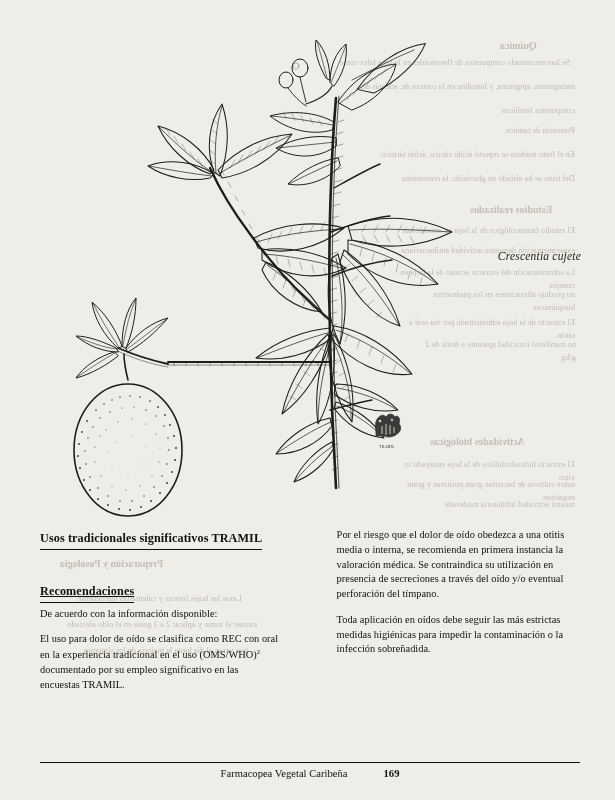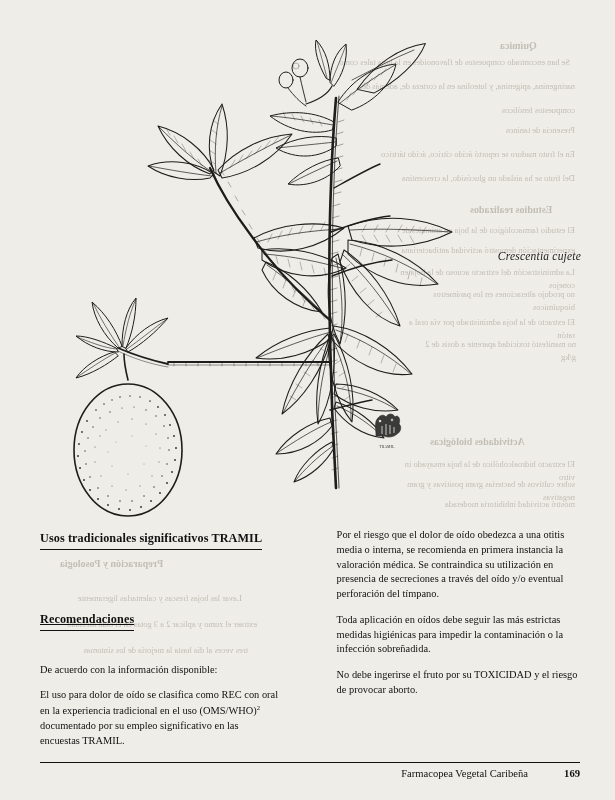--- a/index.html
+++ b/index.html
@@ -68,21 +68,21 @@
     width: 540px;
     display: flex;
     gap: 22px;
   }
   .col { width: 250px; }
   .col.right { width: 255px; margin-left: 36px; }
 
   h2.section {
     font-size: 12.2px;
     font-weight: bold;
-    margin: 0 0 32px 0;
+    margin: 0 0 4px 0;
     padding-bottom: 3px;
     border-bottom: 1.4px solid #111;
     display: inline-block;
     color: #111;
     letter-spacing: .1px;
   }
   h2.section.second { margin-top: 30px; text-decoration: underline; }
   p.body {
     font-size: 10.4px;
     line-height: 1.42;
@@ -101,21 +101,21 @@
     width: 540px;
     height: 1.2px;
     background: #111;
   }
   .footer {
     position: absolute;
     left: 40px;
     top: 768px;
     width: 540px;
     display: flex;
-    justify-content: flex-end;
+    justify-content: center;
     align-items: baseline;
     gap: 26px;
     font-size: 10.6px;
     color: #111;
   }
   .footer .num { font-weight: bold; width: 26px; text-align: right; }
 </style>
 </head>
 <body>
 
@@ -436,21 +436,20 @@
       <h2 class="section">Usos tradicionales significativos TRAMIL</h2>
 
       <h2 class="section second">Recomendaciones</h2>
       <p class="body">De acuerdo con la información disponible:</p>
       <p class="body"><span>El uso para dolor de oído se clasifica como REC con oral en la experiencia tradicional en el uso (OMS/WHO)</span><sup>2</sup><span> documentado por su empleo significativo en las encuestas TRAMIL.</span></p>
     </div>
 
     <div class="col right">
       <p class="body">Por el riesgo que el dolor de oído obedezca a una otitis media o interna, se recomienda en primera instancia la valoración médica. Se contraindica su utilización en presencia de secreciones a través del oído y/o eventual perforación del tímpano.</p>
       <p class="body">Toda aplicación en oídos debe seguir las más estrictas medidas higiénicas para impedir la contaminación o la infección sobreñadida.</p>
-      <p class="body">No debe ingerirse el fruto por su TOXICIDAD y el riesgo de provocar aborto.</p>
     </div>
   </div>
 
   <div class="rule"></div>
   <div class="footer">
     <span>Farmacopea Vegetal Caribeña</span>
     <span class="num">169</span>
   </div>
 
 </div>

